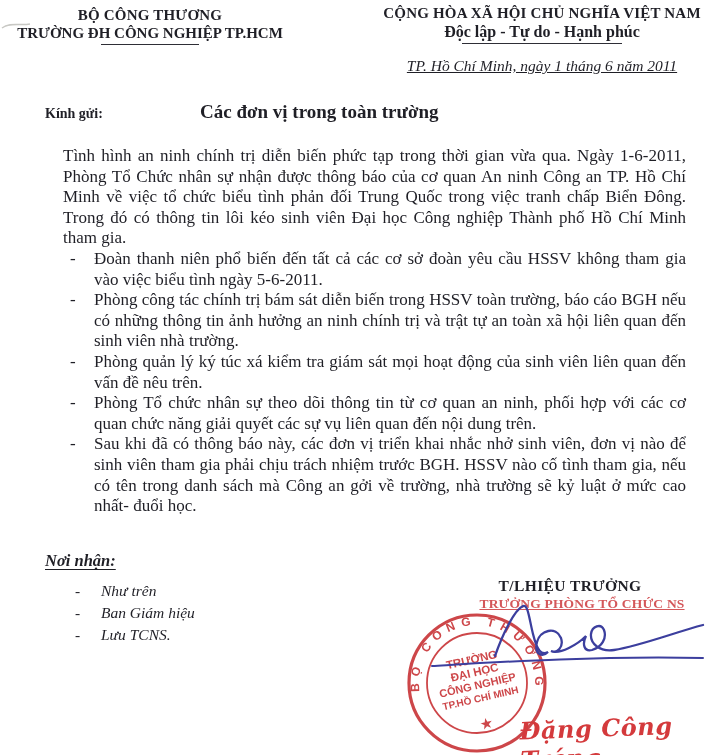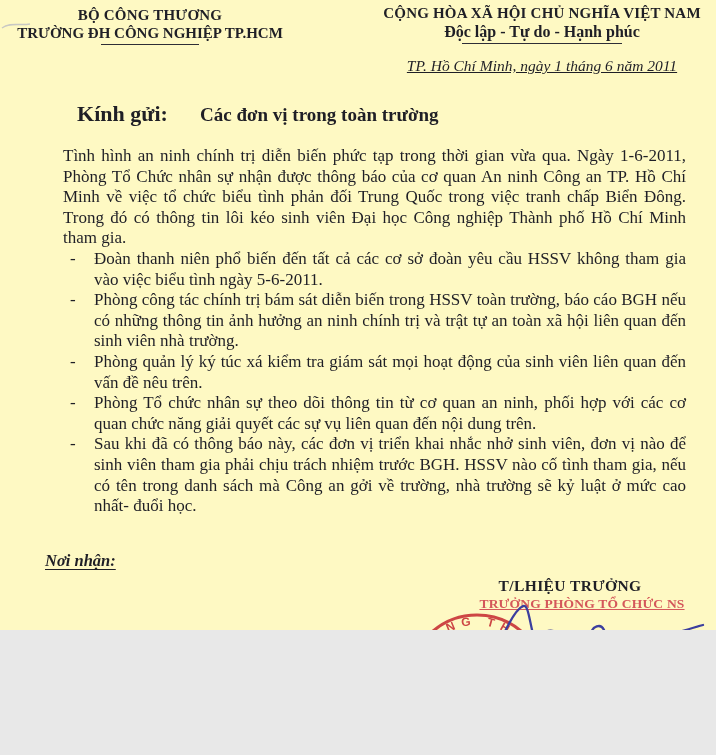--- a/index.html
+++ b/index.html
@@ -1,35 +1,35 @@
 <!DOCTYPE html>
 <html><head>
 <meta charset="utf-8">
 <style>
   html,body { margin:0; padding:0; background:#e8e8e8; }
   .page {
-    position:relative; width:716px; height:630px; margin:0 auto;
-    background:#fef9c3; overflow:hidden;
+    position:relative; width:716px; height:755px; margin:0 auto;
+    background:#ffffff; overflow:hidden;
     font-family:"Liberation Serif", serif; color:#1f1f26;
   }
   
   .header-left { position:absolute; top:7px; left:0; width:300px; text-align:center; }
   .header-left .l1 { font-size:15px; font-weight:bold; letter-spacing:0.2px; }
   .header-left .l2 { font-size:15px; font-weight:bold; margin-top:1px; }
   .header-left .rule { width:98px; margin:2px auto 0; border-top:1.6px solid #2e2e36; }
 
   .header-right { position:absolute; top:5px; left:368px; width:348px; text-align:center; }
   .header-right .l1 { font-size:15px; font-weight:bold; letter-spacing:0.2px; }
   .header-right .l2 { font-size:16px; font-weight:bold; margin-top:1px; }
   .header-right .rule { width:160px; margin:2px auto 0; border-top:1.6px solid #2e2e36; }
   .dateline { font-style:italic; font-size:15.5px; margin-top:13px;text-decoration:underline; }
 
   
   .salutation { position:absolute; top:101px; left:45px; font-weight:bold; }
-  .salutation .label { display:inline-block; width:155px; font-size:22px;text-align:center; }
+  .salutation .label { display:inline-block; width:155px; font-size:14px; }
   .salutation .recipient { font-size:19px; }
 
   
   .body-text {
     position:absolute; top:146px; left:63px; width:623px;
     font-size:17px; line-height:20.6px; text-align:justify;
   }
   .body-text p { margin:0; }
   ul.bullets { margin:0; padding:0 0 0 31px; list-style:none; }
   ul.bullets li { position:relative; }
@@ -92,20 +92,25 @@
       <li>Đoàn thanh niên phổ biến đến tất cả các cơ sở đoàn yêu cầu HSSV không tham gia vào việc biểu tình ngày 5-6-2011.</li>
       <li>Phòng công tác chính trị bám sát diễn biến trong HSSV toàn trường, báo cáo BGH nếu có những thông tin ảnh hưởng an ninh chính trị và trật tự an toàn xã hội liên quan đến sinh viên nhà trường.</li>
       <li>Phòng quản lý ký túc xá kiểm tra giám sát mọi hoạt động của sinh viên liên quan đến vấn đề nêu trên.</li>
       <li>Phòng Tổ chức nhân sự theo dõi thông tin từ cơ quan an ninh, phối hợp với các cơ quan chức năng giải quyết các sự vụ liên quan đến nội dung trên.</li>
       <li>Sau khi đã có thông báo này, các đơn vị triển khai nhắc nhở sinh viên, đơn vị nào để sinh viên tham gia phải chịu trách nhiệm trước BGH. HSSV nào cố tình tham gia, nếu có tên trong danh sách mà Công an gởi về trường, nhà trường sẽ kỷ luật ở mức cao nhất- đuổi học.</li>
     </ul>
   </div>
 
   <div class="recipients">
     <div class="recip-title">Nơi nhận:</div>
+    <ul class="recip-list">
+      <li>Như trên</li>
+      <li>Ban Giám hiệu</li>
+      <li>Lưu TCNS.</li>
+    </ul>
   </div>
 
   <div class="sig-title">T/LHIỆU TRƯỞNG</div>
   <div class="sig-subtitle">TRƯỞNG PHÒNG TỔ CHỨC NS</div>
 
   <svg class="stamp" viewBox="0 0 144 144">
     <g stroke="#c9373a" fill="none">
       <circle cx="72" cy="72" r="68" stroke-width="3.2"></circle>
       <circle cx="72" cy="72" r="50" stroke-width="1.8"></circle>
     </g>

